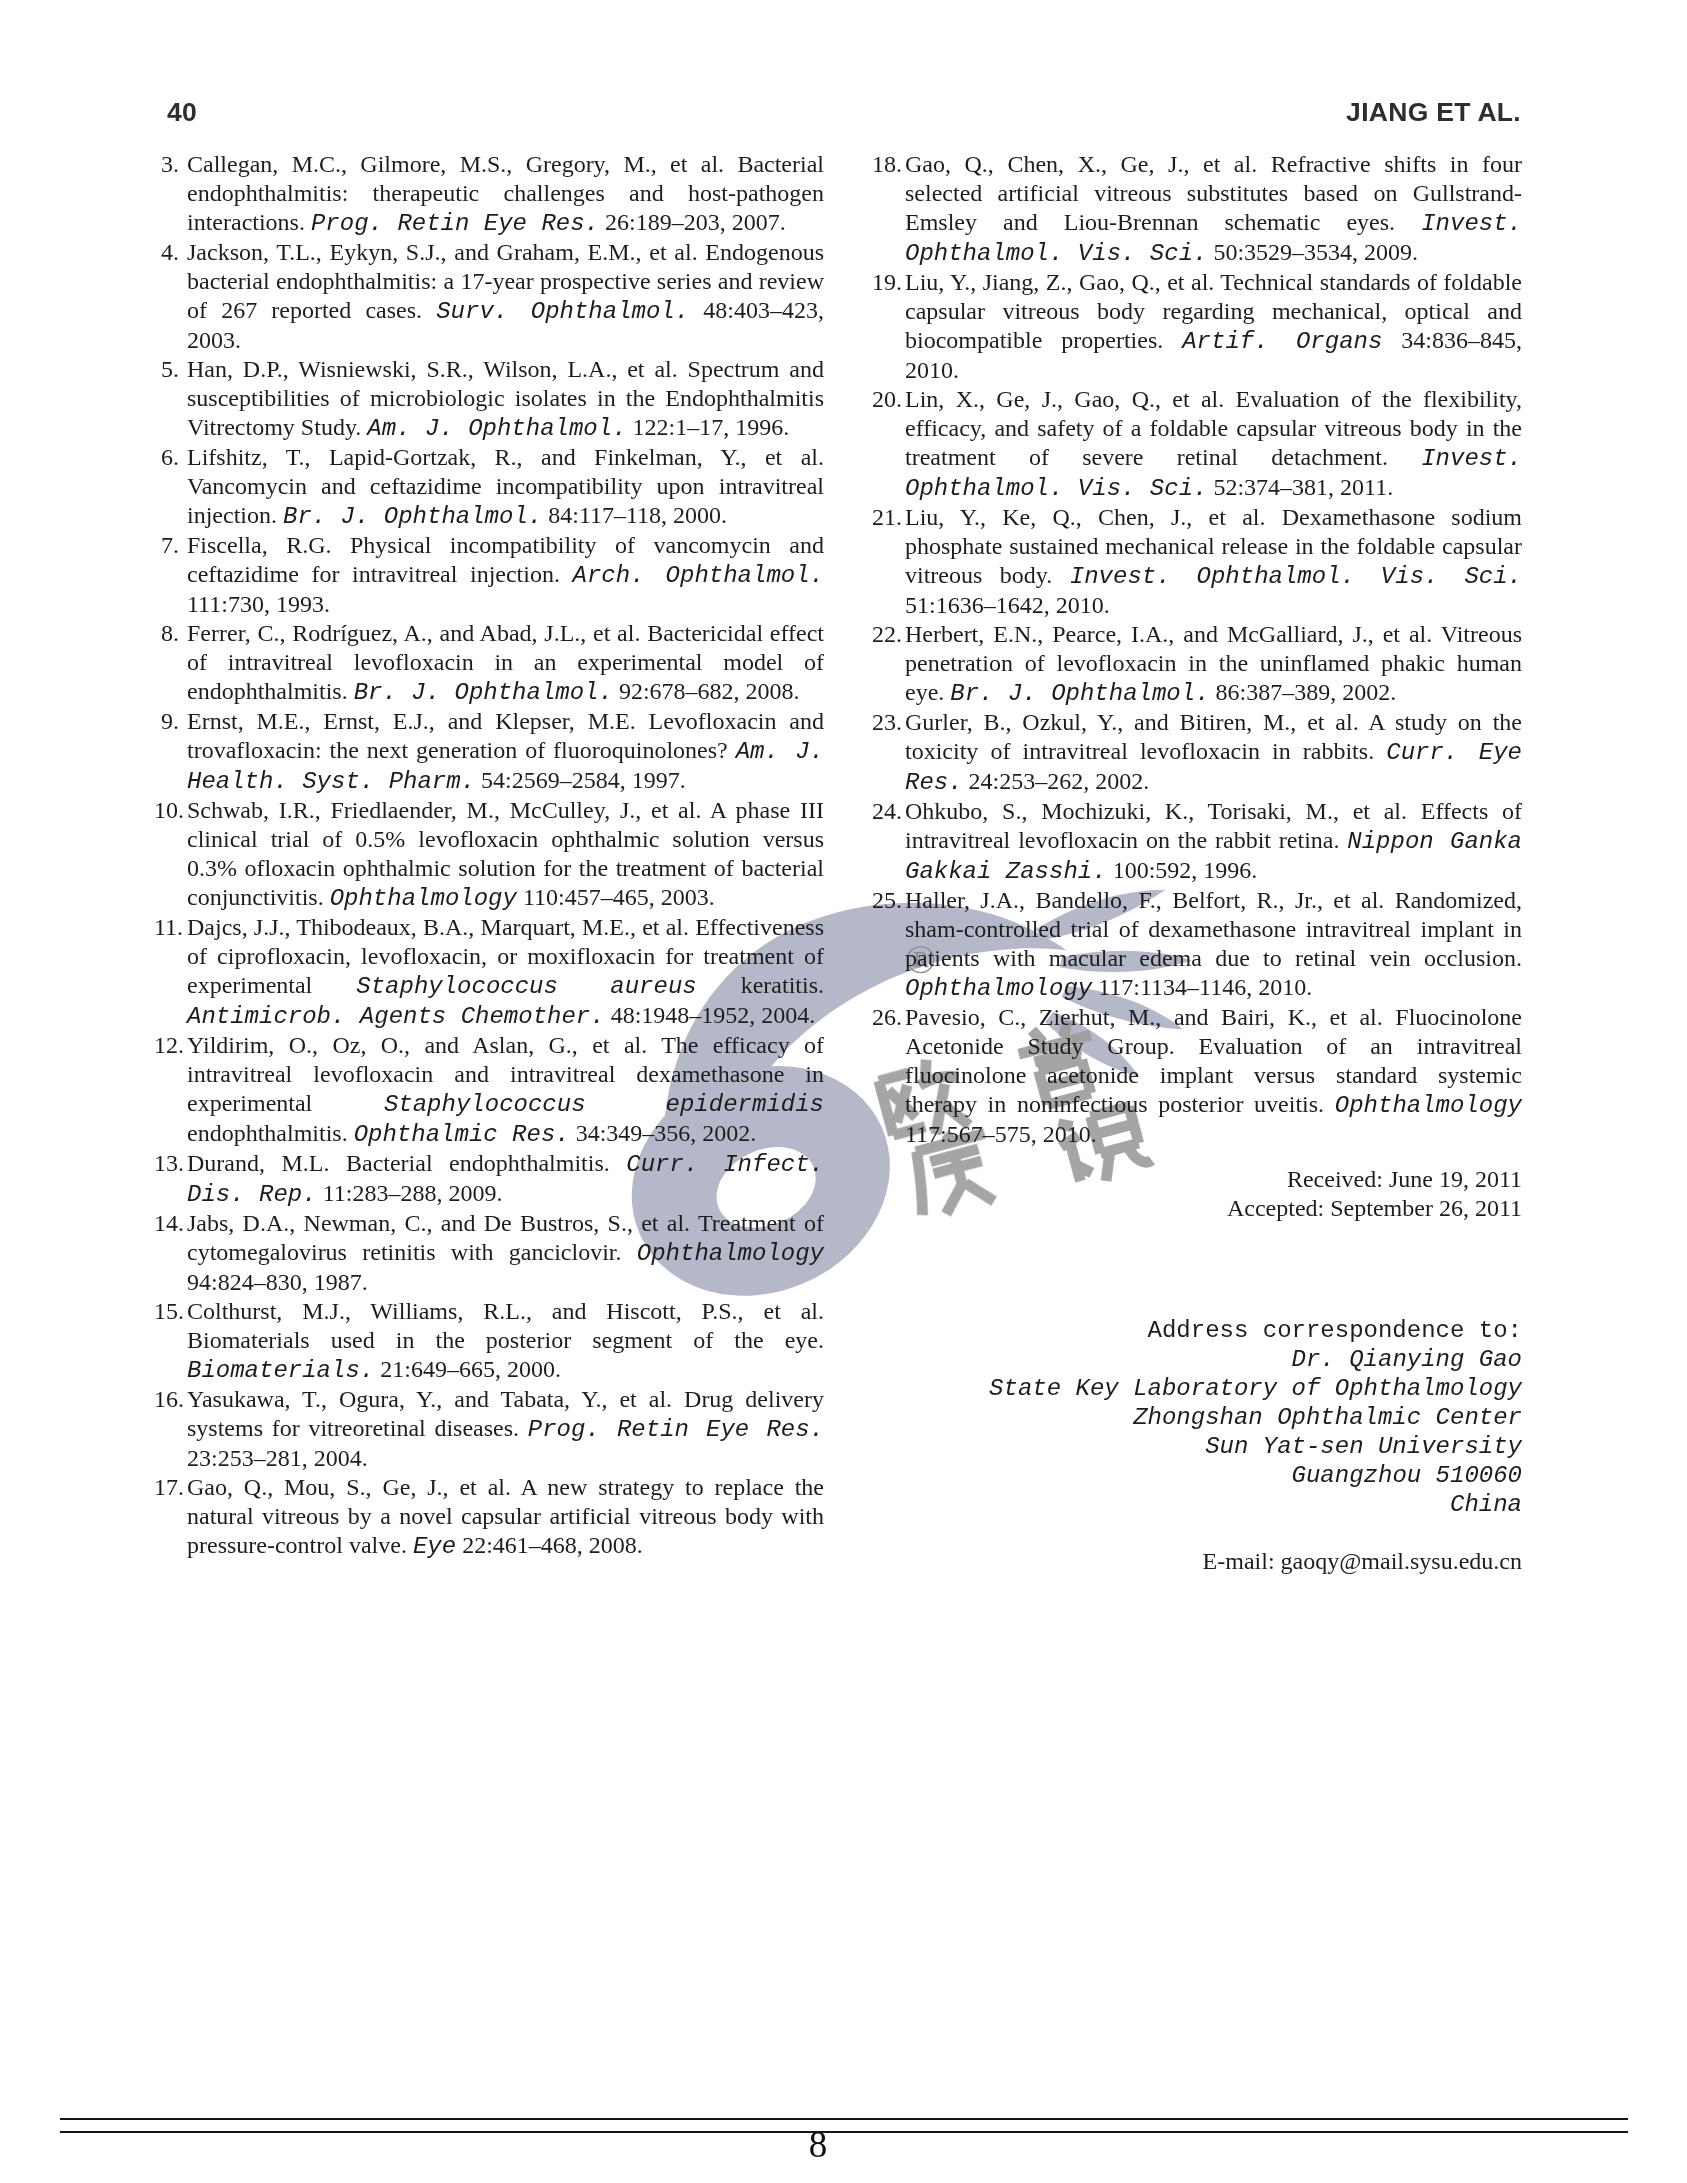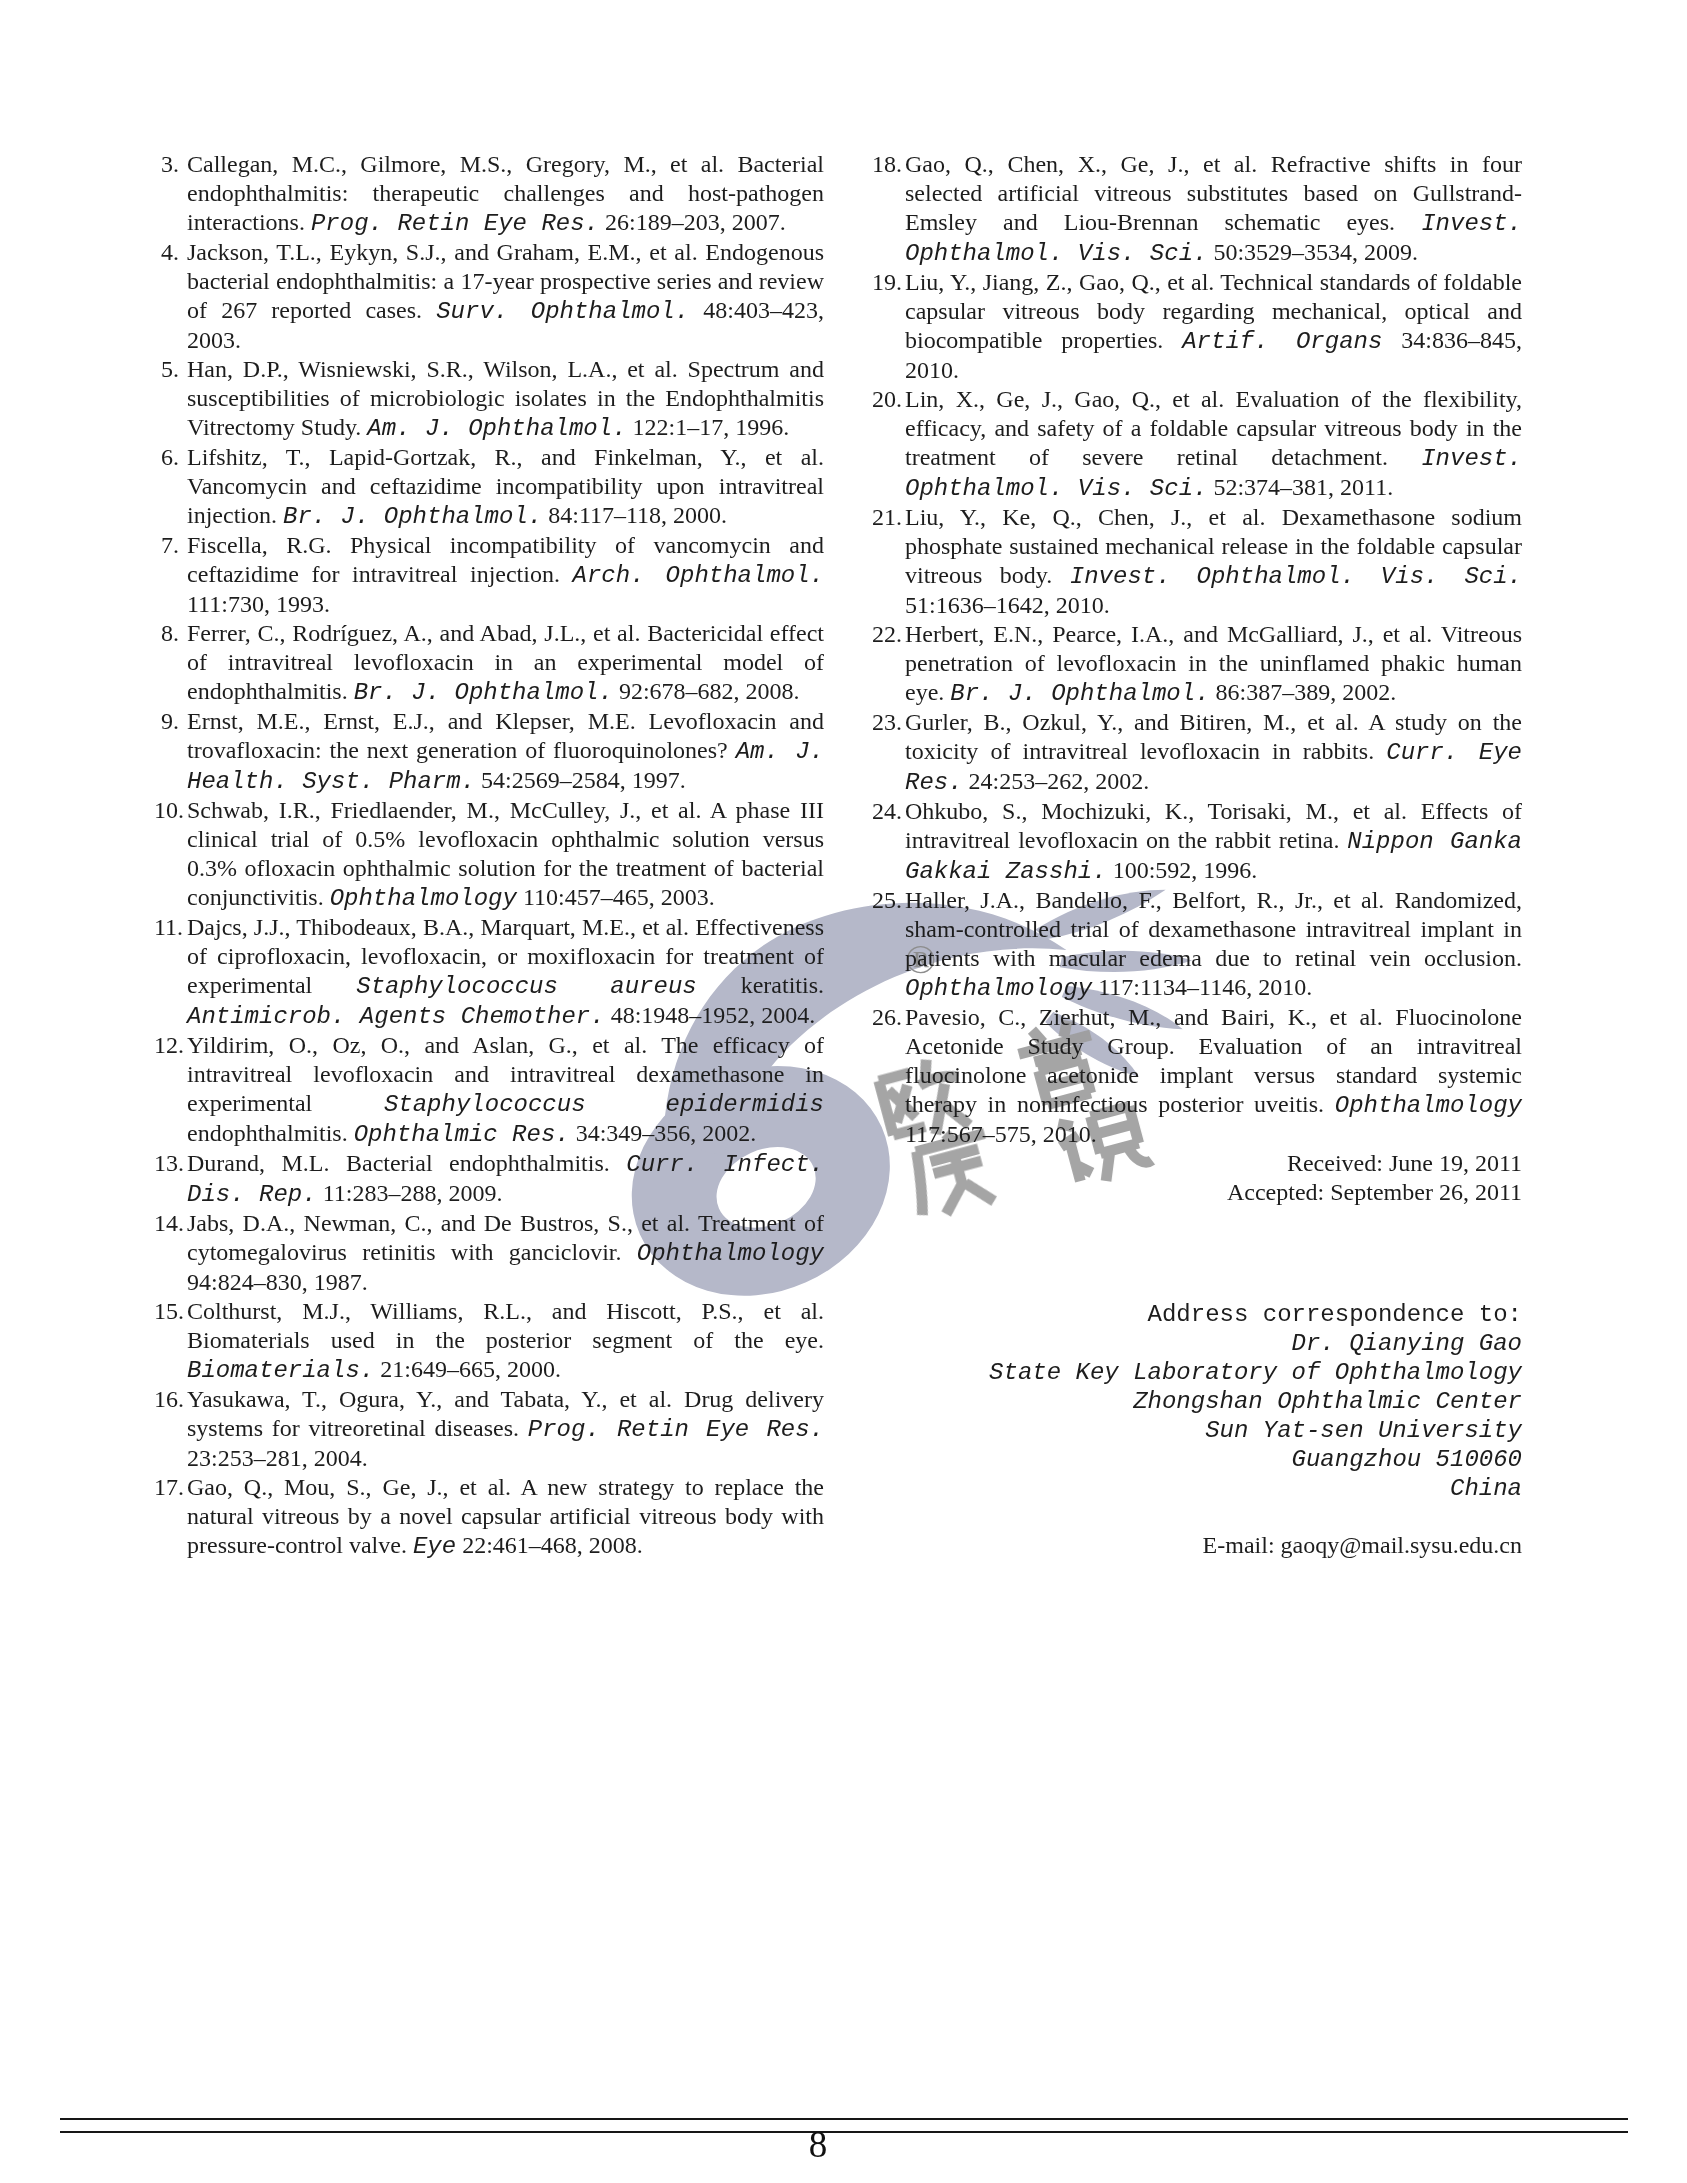--- a/index.html
+++ b/index.html
@@ -24,21 +24,21 @@
     font-size:24px;line-height:29px;
     text-align:justify;
     z-index:2;
   }
   .col-left{left:154px;width:670px;}
   .col-right{left:872px;width:650px;}
   .ref{position:relative;padding-left:33px;}
   .ref .num{position:absolute;left:0;top:0;width:25px;text-align:right;}
   .it{font-style:italic;font-family:Liberation Mono, monospace;}
   
-  .recv{text-align:right;}
+  .recv{margin-top:16px;text-align:right;}
   .corr{margin-top:93px;text-align:right;font-family:Liberation Mono, monospace;}
   .corr .head{font-style:normal;}
   .corr .iline{font-style:italic;}
   .email{margin-top:28.4px;text-align:right;}
   .email .elabel{}
   
   .wm-svg{position:absolute;left:0;top:0;z-index:1;}
   .wm-reg{
     position:absolute;left:905px;top:935px;z-index:1;
     font-size:41px;color:#8d8d8d;font-family:"Liberation Serif", serif;
@@ -51,20 +51,24 @@
     position:absolute;left:798px;top:2125px;width:40px;text-align:center;
     font-size:37px;line-height:40px;color:#101010;z-index:3;
     font-family:"Liberation Serif", serif;
   }
 </style>
 </head>
 <body>
 
 <div class="page">
 
+  <div class="header">
+    <span>40</span>
+    <span>JIANG ET AL.</span>
+  </div>
 
   <svg class="wm-svg" width="1687" height="2183" viewBox="0 0 2550 3300" aria-hidden="true">
     <g fill="#b5b8c9">
       <ellipse cx="1150" cy="1785" rx="200" ry="168" transform="rotate(-24 1150 1785)"></ellipse>
       <path d="M 1005,1688 C 1022,1532 1120,1418 1262,1380 C 1382,1348 1512,1366 1612,1436 C 1524,1428 1438,1440 1352,1477 C 1225,1532 1130,1625 1094,1745 C 1060,1745 1020,1722 1005,1688 Z"></path>
       <path d="M 1565,1405 C 1630,1365 1700,1345 1762,1345 C 1708,1382 1645,1408 1582,1420 Z"></path>
       <path d="M 1605,1447 C 1678,1432 1748,1435 1802,1452 C 1740,1472 1668,1474 1602,1462 Z"></path>
       <path d="M 1612,1490 C 1684,1498 1744,1520 1788,1556 C 1722,1553 1655,1532 1605,1507 Z"></path>
       <path d="M 1592,1530 C 1650,1552 1694,1586 1722,1628 C 1664,1612 1612,1578 1580,1545 Z"></path>
       <ellipse cx="1158" cy="1795" rx="78" ry="57" transform="rotate(-24 1158 1795)" fill="#ffffff"></ellipse>

